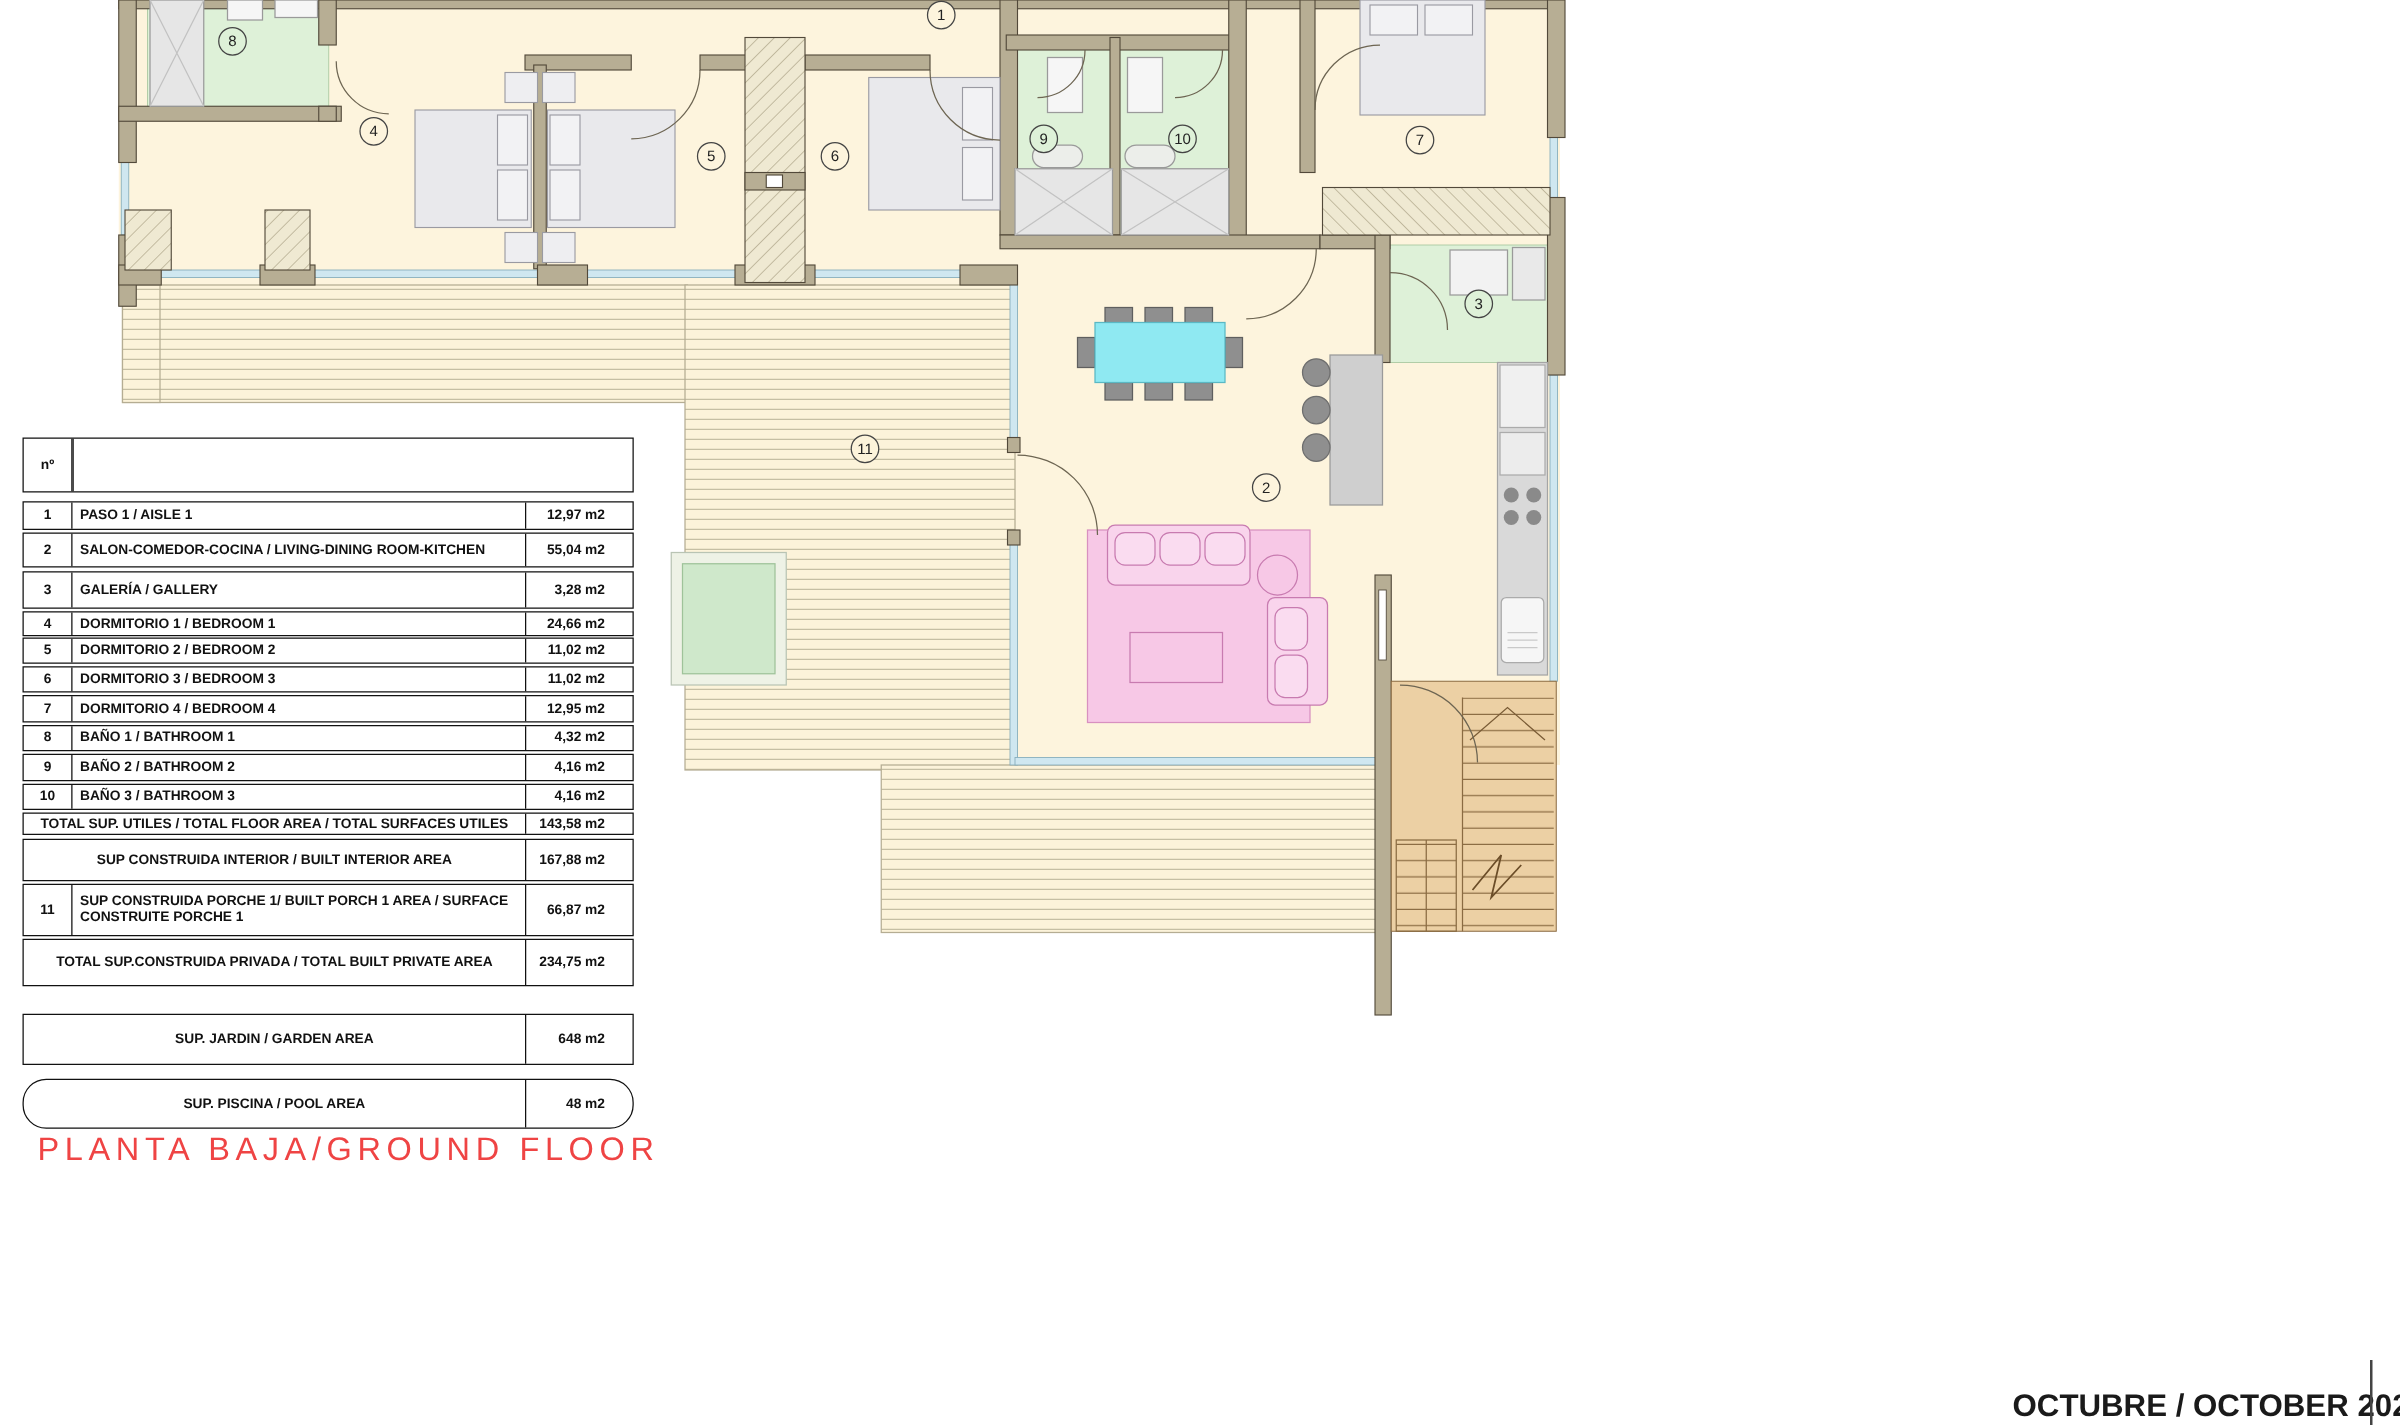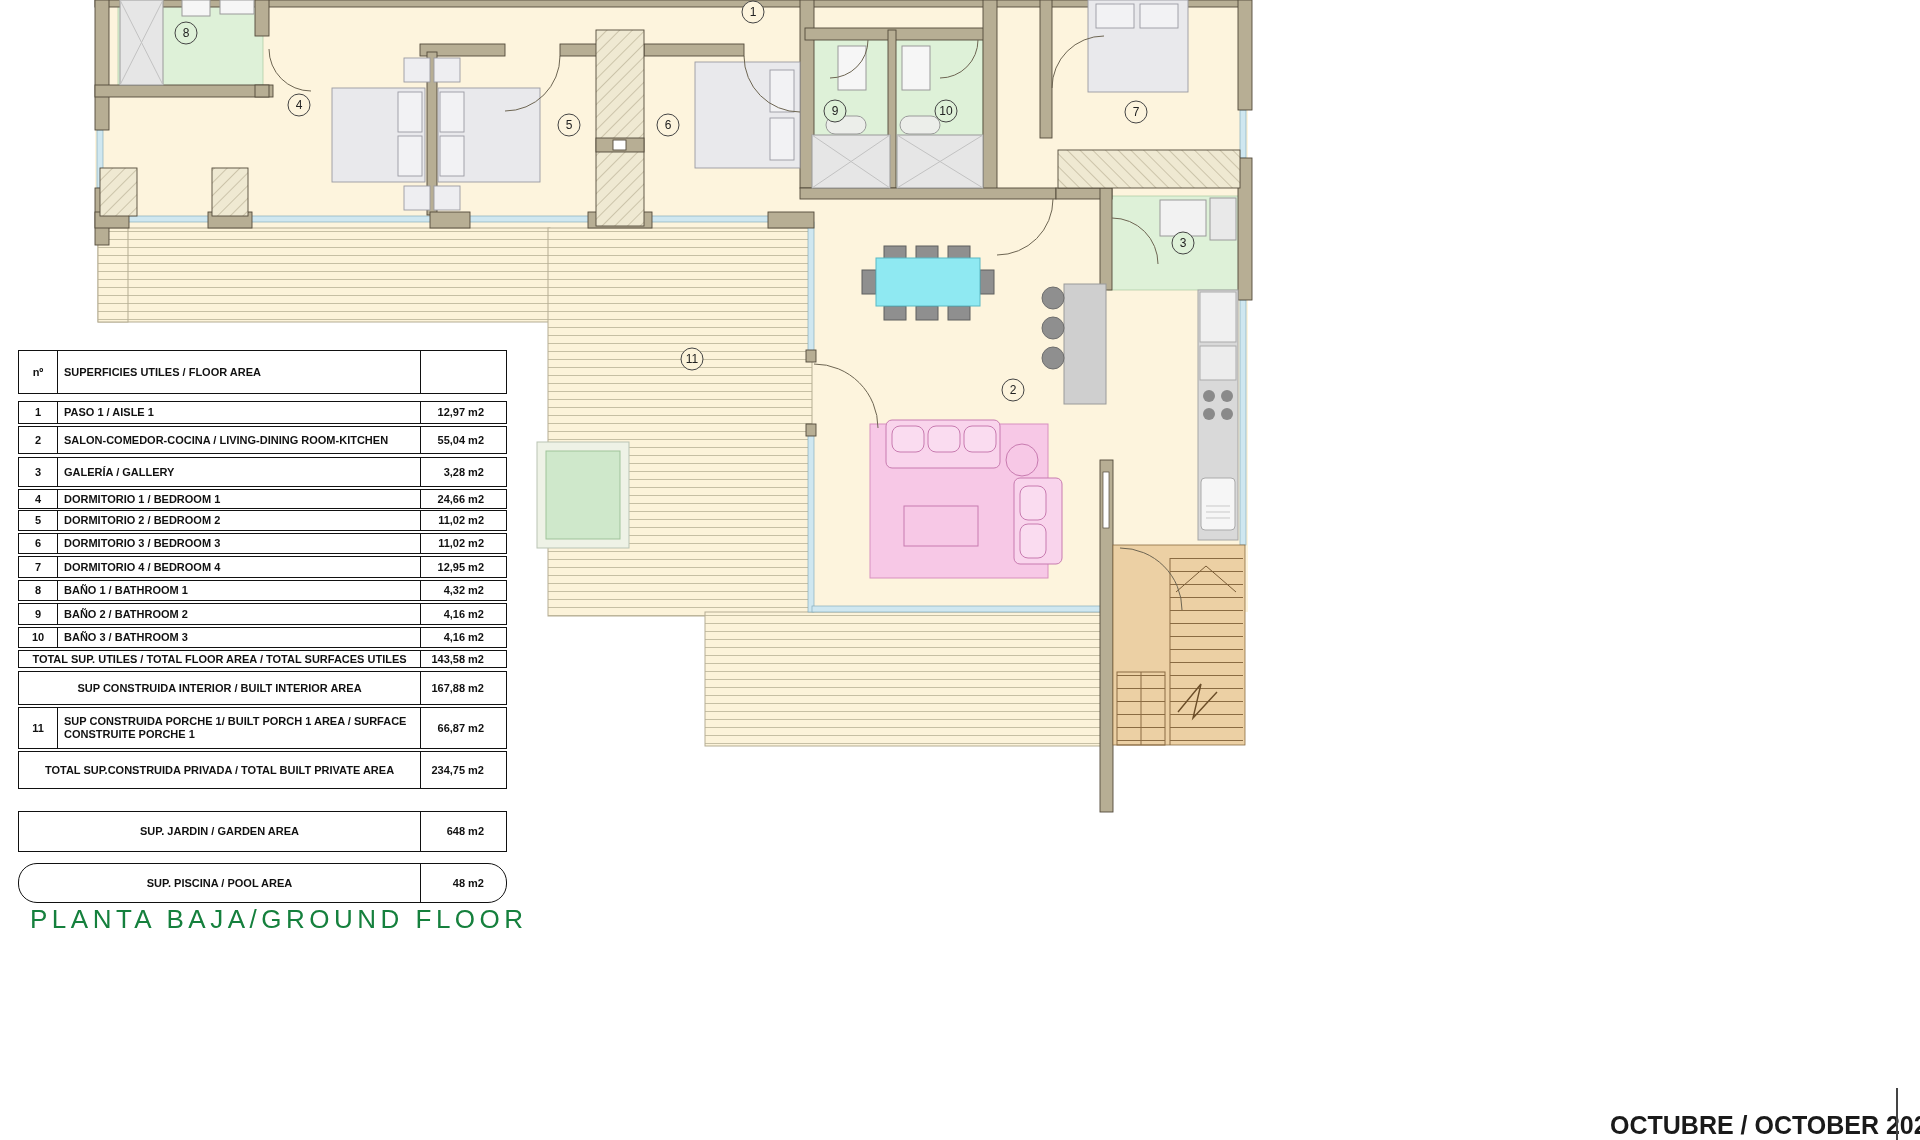--- a/index.html
+++ b/index.html
@@ -10,21 +10,21 @@
   .trow{border:1.6px solid #111;background:#fff;display:flex;box-sizing:border-box;
         font-size:11px;font-weight:bold;line-height:1.15;}
   .c-num{width:39px;border-right:1.3px solid #111;display:flex;align-items:center;
          justify-content:center;box-sizing:border-box;flex:none;}
   .c-label{flex:1;display:flex;align-items:center;padding-left:6px;box-sizing:border-box;}
   .c-value{width:86px;border-left:1.3px solid #111;display:flex;align-items:center;
            justify-content:flex-end;padding-right:22px;box-sizing:border-box;flex:none;}
   .trow.center .c-label{justify-content:center;padding-left:0;text-align:center;}
   
   .sheet-title{position:absolute;left:30px;top:904px;font-size:26px;letter-spacing:4.5px;
-               font-weight:400;color:#15803d;white-space:nowrap;}
+               font-weight:400;color:#ef4444;white-space:nowrap;}
   .sheet-date{position:absolute;left:1610px;top:1111px;font-size:25px;font-weight:bold;
               color:#1a1a1a;white-space:nowrap;}
   .corner-line{position:absolute;left:1896px;top:1088px;width:2px;height:52px;background:#444;}
   svg{position:absolute;left:0;top:0;}
 </style>
 </head>
 <body>
 
 <svg width="1920" height="1140" viewBox="0 0 1920 1140">
   <defs>
@@ -244,21 +244,20 @@
     <text x="946" y="115">10</text>
     <circle cx="692" cy="359" r="11" fill="#fcf3da" stroke="#444"></circle>
     <text x="692" y="363">11</text>
   </g>
 </svg>
 
 <div class="area-table">
 
   <div class="trow" style="height:44px;margin-bottom:7px;">
     <div class="c-num">nº</div>
-    <div class="c-label">SUPERFICIES UTILES / FLOOR AREA</div>
     <div class="c-value"></div>
   </div>
 
   <div class="trow" style="height:23px;margin-bottom:2px;">
     <div class="c-num">1</div>
     <div class="c-label">PASO 1 / AISLE 1</div>
     <div class="c-value">12,97 m2</div>
   </div>
   <div class="trow" style="height:28px;margin-bottom:3px;">
     <div class="c-num">2</div>

